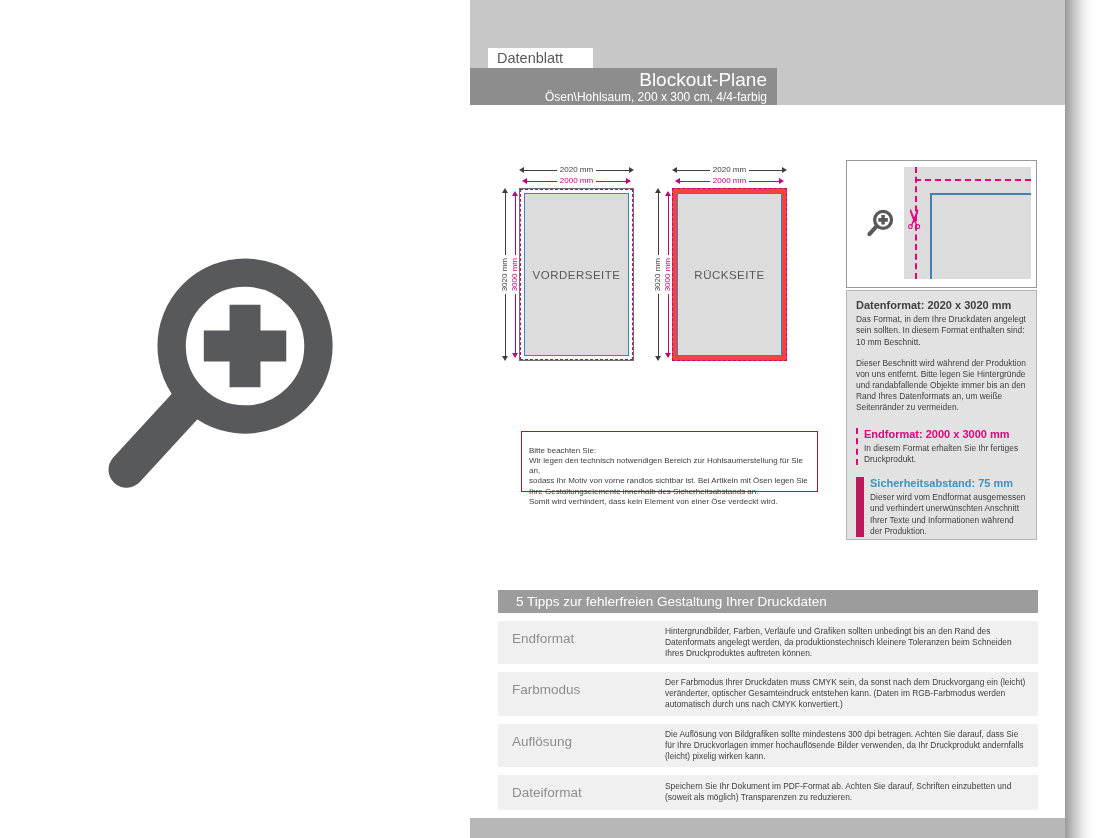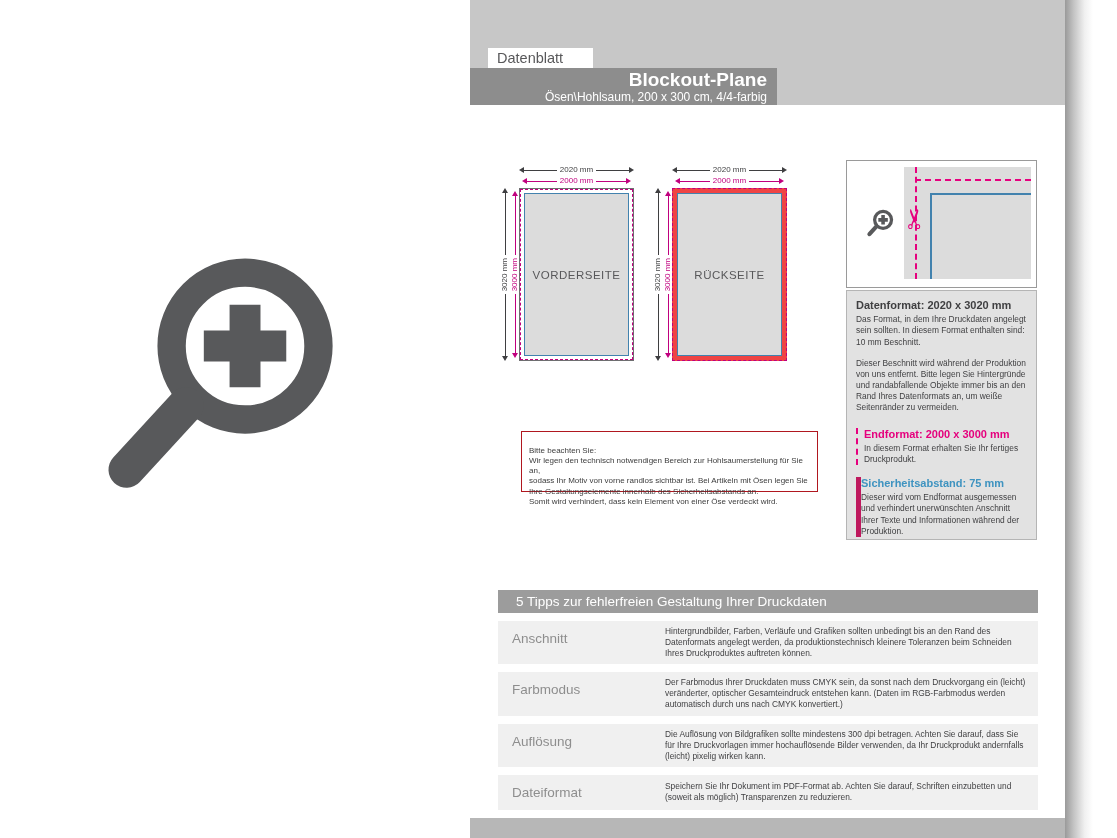--- a/index.html
+++ b/index.html
@@ -8,21 +8,21 @@
 
   
   .mag-large{position:absolute;left:98px;top:243px;width:258px;height:304px;color:#58595b;}
 
   
   .topband{position:absolute;left:470px;top:0;width:595px;height:105px;background:#c7c7c7;}
   .tab{position:absolute;left:488px;top:48px;width:105px;height:20px;background:#fff;
        color:#58585a;font-size:14.5px;line-height:20px;padding-left:9px;box-sizing:border-box;}
   .titlebox{position:absolute;left:470px;top:68px;width:307px;height:37px;background:#8d8d8d;
             color:#fff;text-align:right;box-sizing:border-box;padding:2px 10px 0 0;}
-  .titlebox .t1{font-size:19px;font-weight:bold;line-height:20px;}
+  .titlebox .t1{font-size:19px;font-weight:normal;line-height:20px;}
   .titlebox .t2{font-size:12px;line-height:14px;}
   .edge-shadow{position:absolute;left:1065px;top:0;width:28px;height:838px;
                background:linear-gradient(90deg,#9a9a9a 0%,#c2c2c2 30%,#f0f0f0 70%,#fff 100%);}
   .bottombar{position:absolute;left:470px;top:818px;width:595px;height:20px;background:#b7b7b7;}
 
   
   .hm{position:absolute;display:flex;align-items:center;height:10px;font-size:8px;line-height:1;}
   .hm .tri-l{width:0;height:0;border-top:3px solid transparent;border-bottom:3px solid transparent;border-right:5px solid currentColor;}
   .hm .tri-r{width:0;height:0;border-top:3px solid transparent;border-bottom:3px solid transparent;border-left:5px solid currentColor;}
   .hm .ln{flex:1;height:1px;background:currentColor;}
@@ -59,21 +59,21 @@
               transform:rotate(-90deg);line-height:32px;text-align:center;}
   .mag-small{position:absolute;left:19px;top:47px;width:30px;height:35px;color:#58595b;}
 
   
   .info{position:absolute;left:846px;top:290px;width:191px;height:250px;background:#e2e2e2;
         border:1px solid #b5b5b5;box-sizing:border-box;padding:8px 9px;color:#3f3f41;}
   .info .hd{font-size:11px;font-weight:bold;margin:0 0 2px 0;line-height:1.2;}
   .info p{font-size:8.4px;line-height:1.33;margin:0 0 10px 0;}
   .sec-end{border-left:2px dashed #e6007e;padding-left:6px;margin-top:14px;}
   .sec-end .hd{color:#e5007d;}
-  .sec-safe{border-left:5px solid #be185d;margin-top:12px;}
+  .sec-safe{border-left:8px solid #be185d;padding-left:6px;margin-top:12px;}
   .sec-safe .hd{color:#3e93c0;}
   .sec-end p,.sec-safe p{margin-bottom:0;}
 
   
   .tips{position:absolute;left:498px;top:590px;width:540px;}
   .tips-head{background:#9c9c9c;color:#fff;font-size:13.5px;height:23px;line-height:23px;padding-left:18px;}
   .tip-row{display:flex;background:#f0f0f0;margin-top:8px;}
   .tip-label{width:153px;padding:10px 0 10px 14px;font-size:13.5px;color:#8e8e8e;flex-shrink:0;}
   .tip-text{flex:1;display:flex;align-items:center;padding:5px 10px 5px 0;
             font-size:8.4px;line-height:1.32;color:#3f3f41;}
@@ -208,21 +208,21 @@
     <div class="sec-safe">
       <div class="hd">Sicherheitsabstand: 75 mm</div>
       <p>Dieser wird vom Endformat ausgemessen und verhindert unerwünschten Anschnitt Ihrer Texte und Informationen während der Produktion.</p>
     </div>
   </div>
 
   <div class="tips">
     <div class="tips-head">5 Tipps zur fehlerfreien Gestaltung Ihrer Druckdaten</div>
 
     <div class="tip-row">
-      <div class="tip-label">Anschnitt</div>
+      <div class="tip-label">Endformat</div>
       <div class="tip-text">
           <span>Hintergrundbilder, Farben, Verläufe und Grafiken sollten unbedingt bis an den Rand des Datenformats angelegt werden, da produktionstechnisch kleinere Toleranzen beim Schneiden Ihres Druckproduktes auftreten können.</span>
         </div>
     </div>
     <div class="tip-row">
       <div class="tip-label">Farbmodus</div>
       <div class="tip-text">
           <span>Der Farbmodus Ihrer Druckdaten muss CMYK sein, da sonst nach dem Druckvorgang ein (leicht) veränderter, optischer Gesamteindruck entstehen kann. (Daten im RGB-Farbmodus werden automatisch durch uns nach CMYK konvertiert.)</span>
         </div>
     </div>

